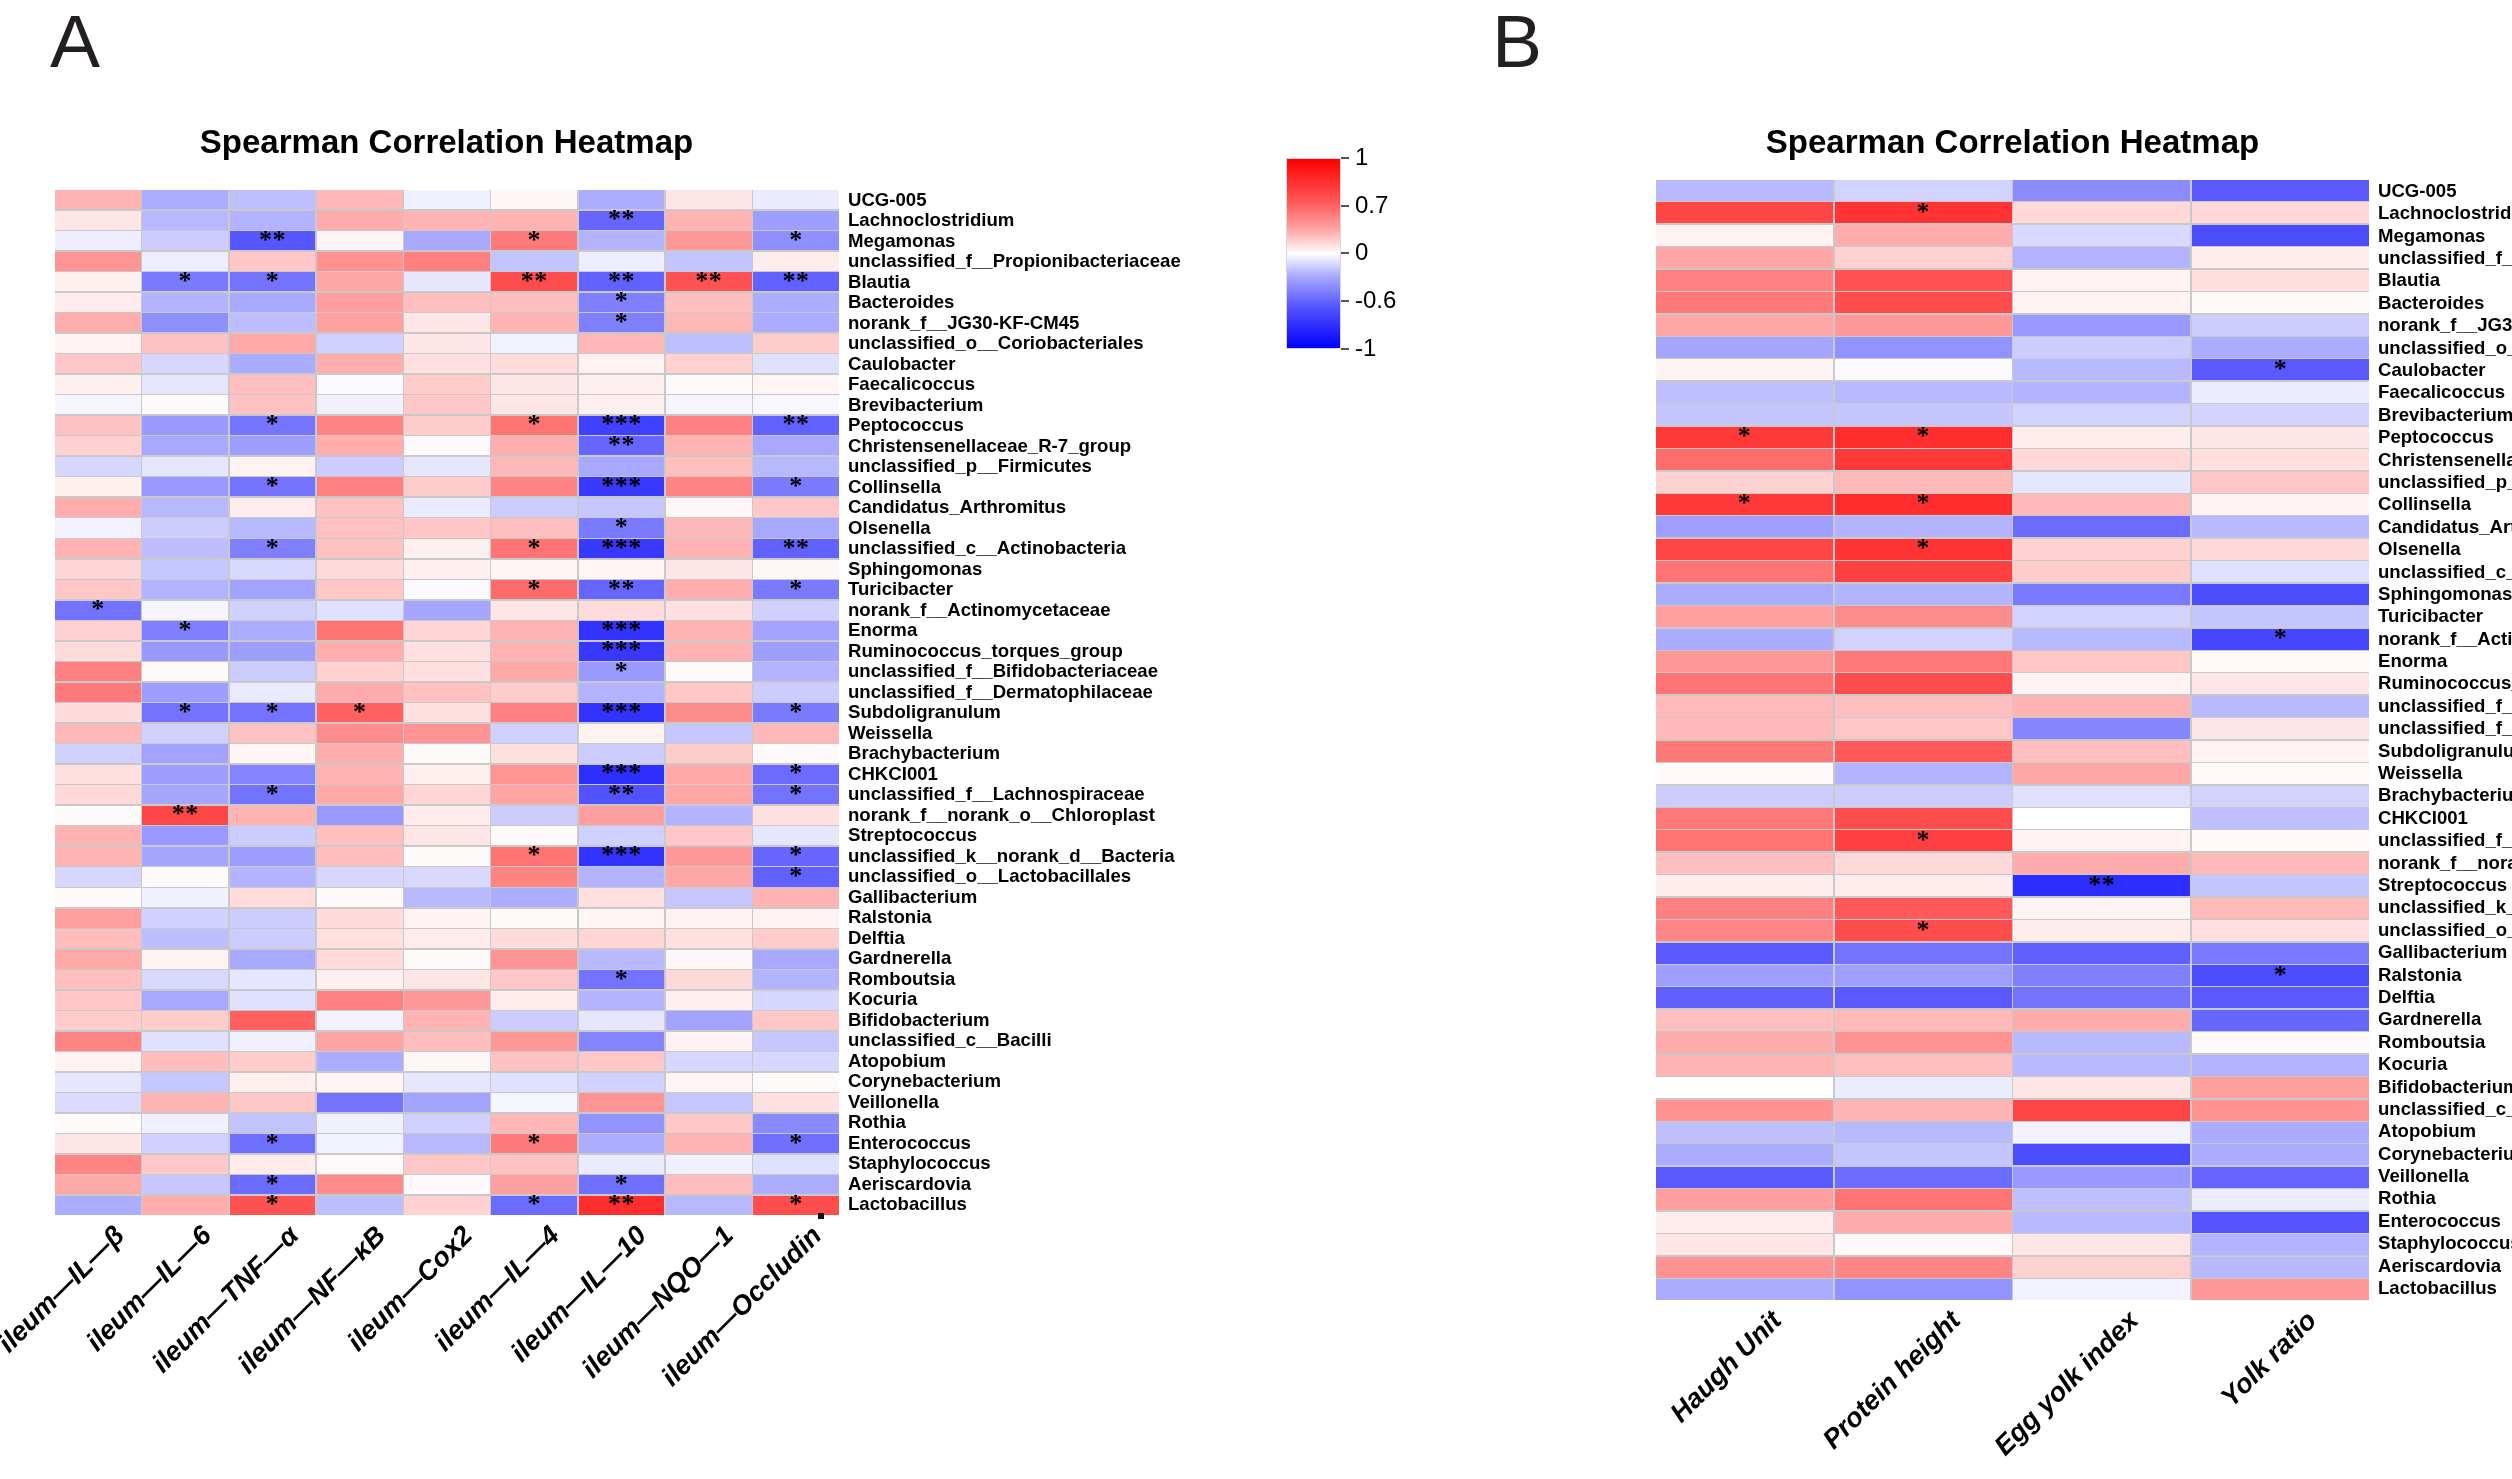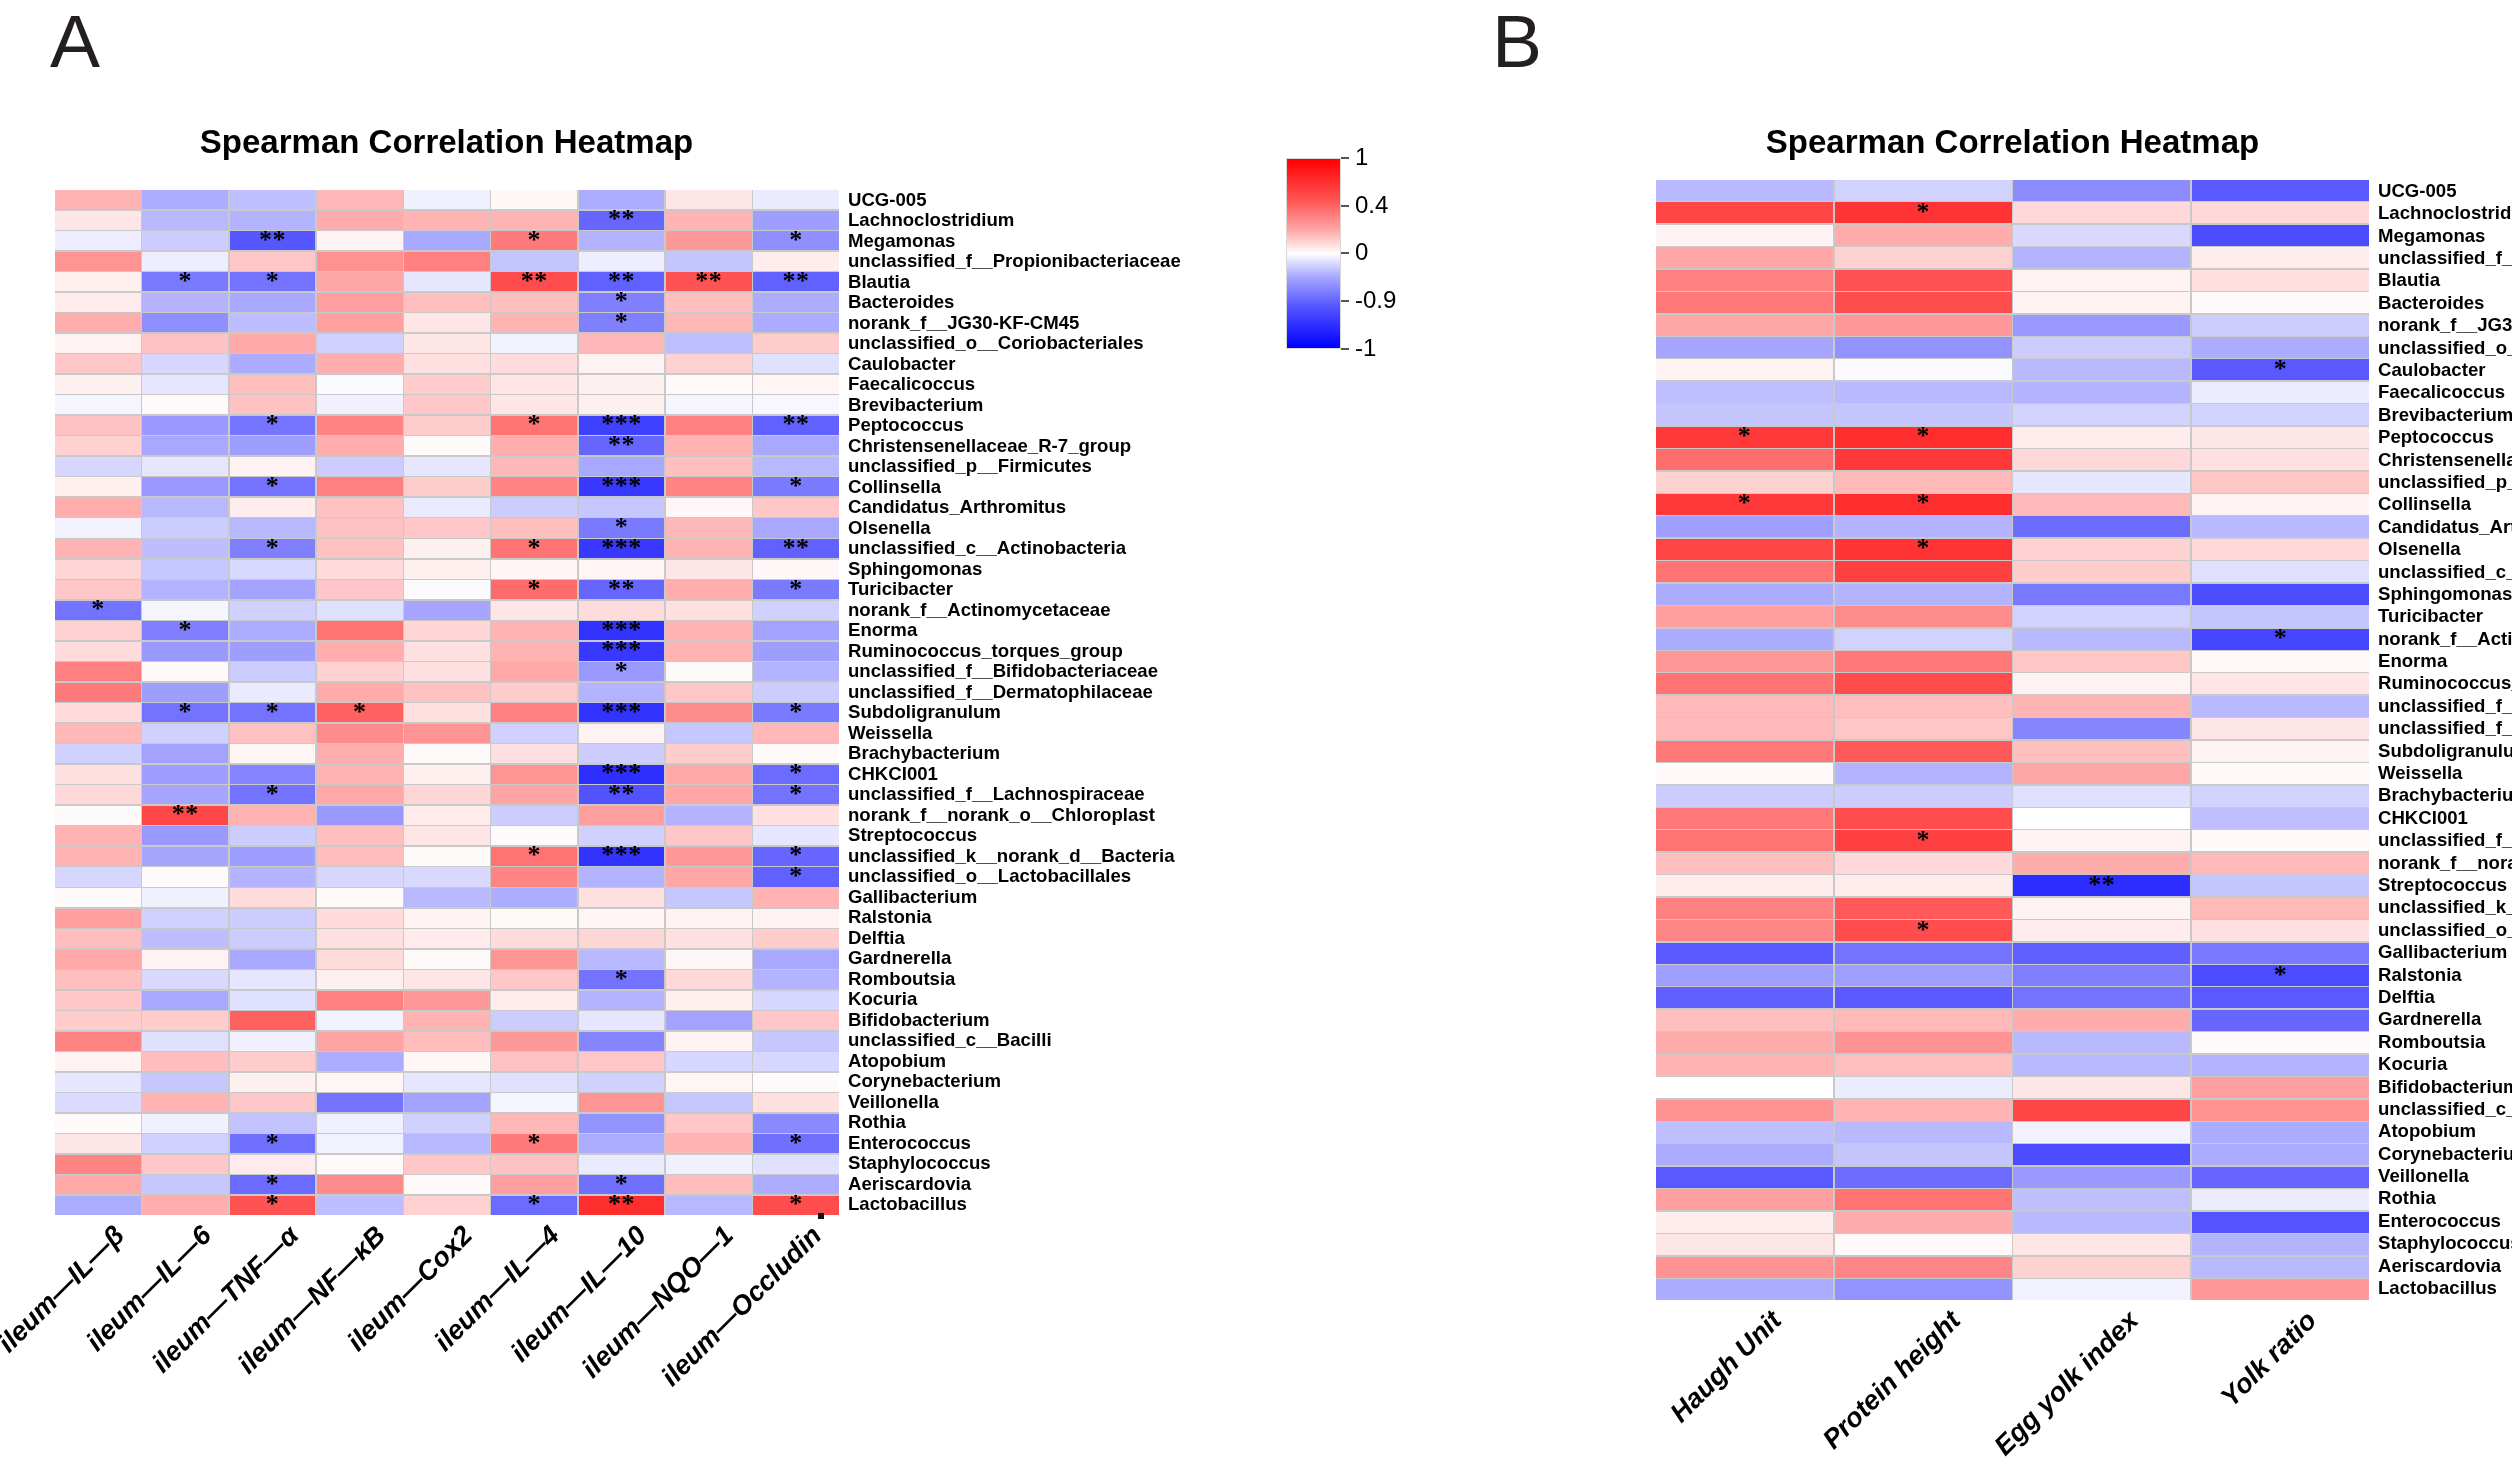--- a/index.html
+++ b/index.html
@@ -758,25 +758,25 @@
       <div class="collabel" style="left: 0px; top: 0px; width: 452px; transform-origin: right top; transform: translate(299px, 0px) rotate(-45deg);">ileum—Occludin</div>
     </div>
 
   <div class="dot-mark" style="left:818px; top:1213px;"></div>
 
   <div class="cbar-wrap" id="cbarA" style="left: 1286px; top: 158px; width: 186px; height: 191px;">
       <div class="cbar" style="width: 55px; height: 191px;"></div>
       <div class="cbar-tick" style="left: 55px; top: -1px;"></div>
       <div class="cbar-label" style="left: 69px; top: -13px;">1</div>
       <div class="cbar-tick" style="left: 55px; top: 47px;"></div>
-      <div class="cbar-label" style="left: 69px; top: 35px;">0.4</div>
+      <div class="cbar-label" style="left: 69px; top: 35px;">0.7</div>
       <div class="cbar-tick" style="left: 55px; top: 94px;"></div>
       <div class="cbar-label" style="left: 69px; top: 82px;">0</div>
       <div class="cbar-tick" style="left: 55px; top: 142px;"></div>
-      <div class="cbar-label" style="left: 69px; top: 130px;">-0.9</div>
+      <div class="cbar-label" style="left: 69px; top: 130px;">-0.6</div>
       <div class="cbar-tick" style="left: 55px; top: 190px;"></div>
       <div class="cbar-label" style="left: 69px; top: 178px;">-1</div>
     </div>
 
   <div class="panel-letter" style="left:1492px; top:4px;">B</div>
 
   <div class="panel-title" id="titleB" style="left: 1653px; top: 123px; width: 719px;">Spearman Correlation Heatmap</div>
 
   <div class="grid" id="gridB" style="left: 1656px; top: 180px; width: 713px; height: 1120px; grid-template-columns: repeat(4, 1fr); grid-template-rows: repeat(50, 1fr);">
       <div class="cell" style="background: rgb(185, 185, 255);"></div>

